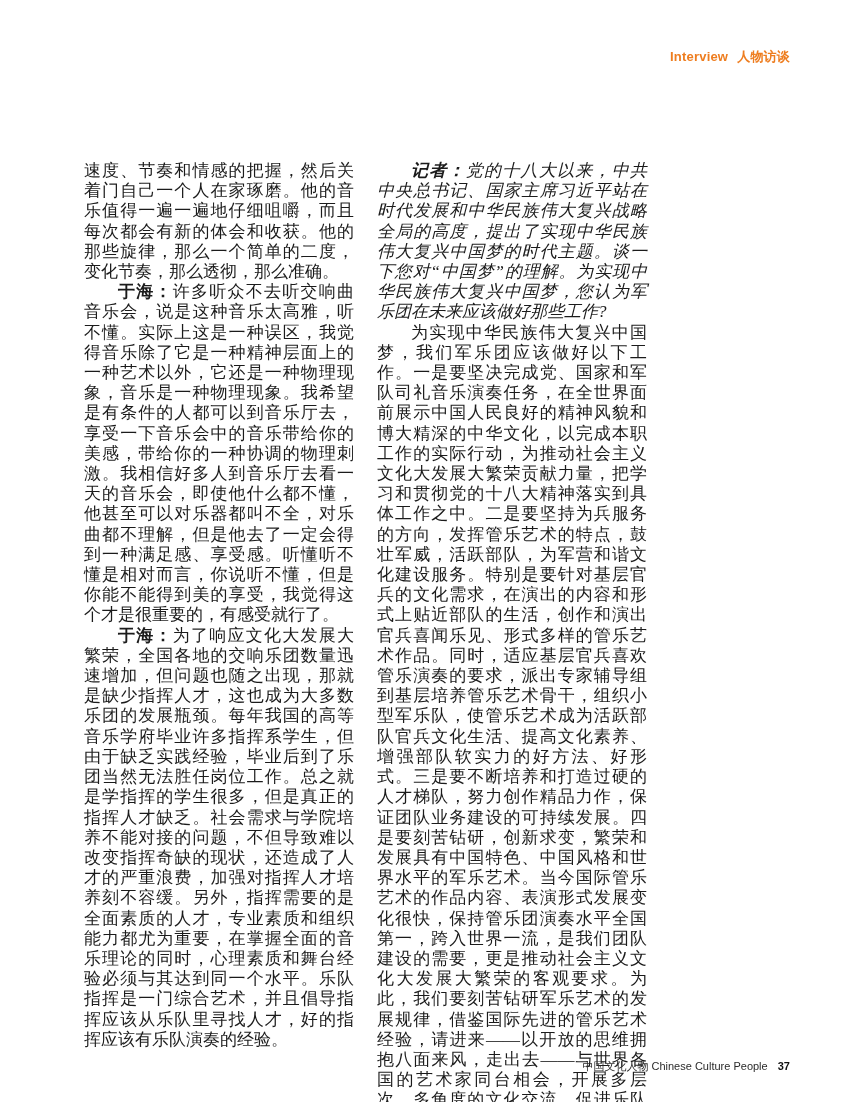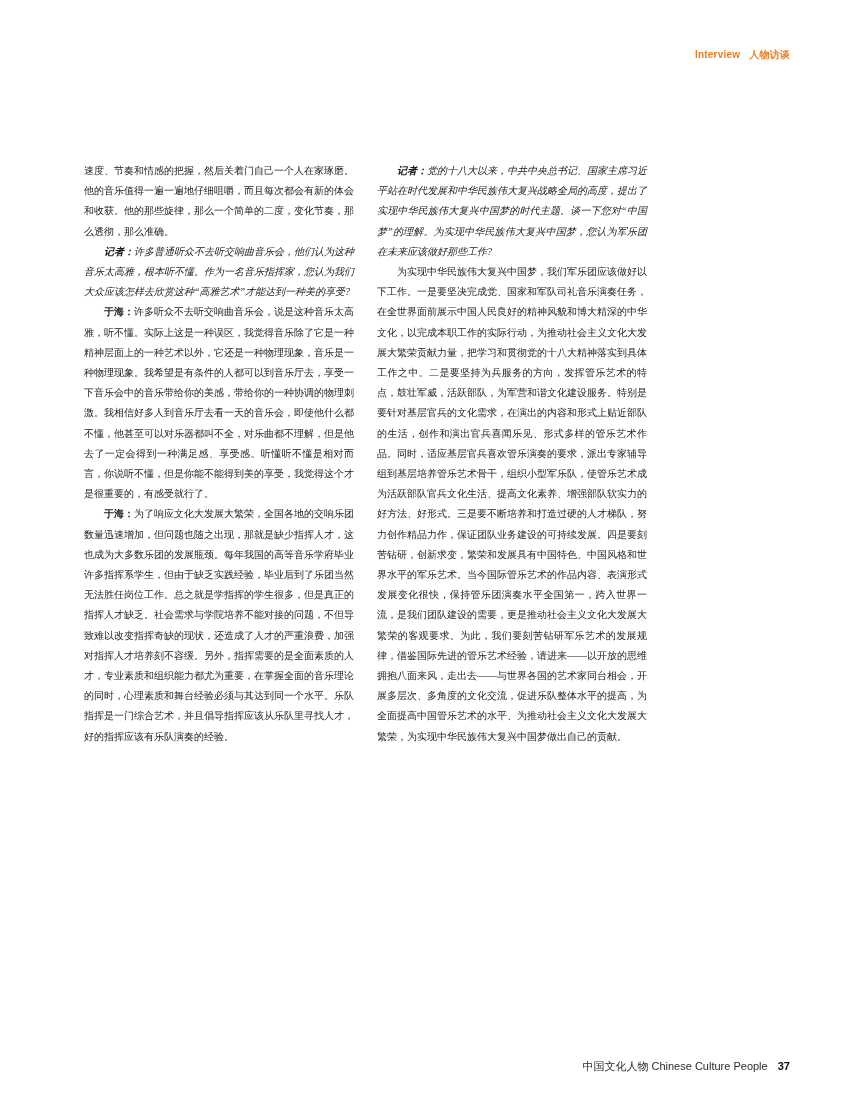--- a/index.html
+++ b/index.html
@@ -7,34 +7,34 @@
     width:846px;height:1102px;position:relative;background:#ffffff;
     font-family:"Liberation Serif", serif;
     color:#1c1c1c;
   }
   .page{position:absolute;inset:0;overflow:hidden;}
 
   
   .section-header{
     position:absolute;top:48px;right:56px;
     font-family:"Liberation Sans", sans-serif;
-    font-size:10px;font-weight:bold;letter-spacing:.2px;
+    font-size:13px;font-weight:bold;letter-spacing:.2px;
     color:#ee7d1f;white-space:nowrap;
   }
   .section-header .zh{margin-left:9px;}
 
   
   .content{
     position:absolute;left:84px;top:161px;width:563px;
     display:flex;gap:23px;
   }
   .col{width:270px;}
   .col p{
     margin:0;
-    font-size:10px;line-height:20.2px;
+    font-size:17px;line-height:20.2px;
     text-align:justify;text-justify:inter-ideograph;
     color:#1b1b1b;
   }
   .indent{text-indent:2em;}
   .question{font-style:italic;}
   .speaker{font-weight:bold;font-style:normal;}
   .question .speaker{font-style:italic;}
 
   
   .page-footer{
@@ -50,21 +50,20 @@
 <div class="page">
 
   <div class="section-header">
     <span>Interview</span><span class="zh">人物访谈</span>
   </div>
 
   <div class="content">
 
     <div class="col">
       <p><span>速度、节奏和情感的把握，然后关着门自己一个人在家琢磨。他的音乐值得一遍一遍地仔细咀嚼，而且每次都会有新的体会和收获。他的那些旋律，那么一个简单的二度，变化节奏，那么透彻，那么准确。</span></p>
-      <p class="indent question"><span class="speaker">记者：</span><span>许多普通听众不去听交响曲音乐会，他们认为这种音乐太高雅，根本听不懂。作为一名音乐指挥家，您认为我们大众应该怎样去欣赏这种“高雅艺术”才能达到一种美的享受?</span></p>
       <p class="indent"><span class="speaker">于海：</span><span>许多听众不去听交响曲音乐会，说是这种音乐太高雅，听不懂。实际上这是一种误区，我觉得音乐除了它是一种精神层面上的一种艺术以外，它还是一种物理现象，音乐是一种物理现象。我希望是有条件的人都可以到音乐厅去，享受一下音乐会中的音乐带给你的美感，带给你的一种协调的物理刺激。我相信好多人到音乐厅去看一天的音乐会，即使他什么都不懂，他甚至可以对乐器都叫不全，对乐曲都不理解，但是他去了一定会得到一种满足感、享受感。听懂听不懂是相对而言，你说听不懂，但是你能不能得到美的享受，我觉得这个才是很重要的，有感受就行了。</span></p>
       <p class="indent"><span class="speaker">于海：</span><span>为了响应文化大发展大繁荣，全国各地的交响乐团数量迅速增加，但问题也随之出现，那就是缺少指挥人才，这也成为大多数乐团的发展瓶颈。每年我国的高等音乐学府毕业许多指挥系学生，但由于缺乏实践经验，毕业后到了乐团当然无法胜任岗位工作。总之就是学指挥的学生很多，但是真正的指挥人才缺乏。社会需求与学院培养不能对接的问题，不但导致难以改变指挥奇缺的现状，还造成了人才的严重浪费，加强对指挥人才培养刻不容缓。另外，指挥需要的是全面素质的人才，专业素质和组织能力都尤为重要，在掌握全面的音乐理论的同时，心理素质和舞台经验必须与其达到同一个水平。乐队指挥是一门综合艺术，并且倡导指挥应该从乐队里寻找人才，好的指挥应该有乐队演奏的经验。</span></p>
     </div>
 
     <div class="col">
       <p class="indent question"><span class="speaker">记者：</span><span>党的十八大以来，中共中央总书记、国家主席习近平站在时代发展和中华民族伟大复兴战略全局的高度，提出了实现中华民族伟大复兴中国梦的时代主题。谈一下您对“中国梦”的理解。为实现中华民族伟大复兴中国梦，您认为军乐团在未来应该做好那些工作?</span></p>
       <p class="indent"><span>为实现中华民族伟大复兴中国梦，我们军乐团应该做好以下工作。一是要坚决完成党、国家和军队司礼音乐演奏任务，在全世界面前展示中国人民良好的精神风貌和博大精深的中华文化，以完成本职工作的实际行动，为推动社会主义文化大发展大繁荣贡献力量，把学习和贯彻党的十八大精神落实到具体工作之中。二是要坚持为兵服务的方向，发挥管乐艺术的特点，鼓壮军威，活跃部队，为军营和谐文化建设服务。特别是要针对基层官兵的文化需求，在演出的内容和形式上贴近部队的生活，创作和演出官兵喜闻乐见、形式多样的管乐艺术作品。同时，适应基层官兵喜欢管乐演奏的要求，派出专家辅导组到基层培养管乐艺术骨干，组织小型军乐队，使管乐艺术成为活跃部队官兵文化生活、提高文化素养、增强部队软实力的好方法、好形式。三是要不断培养和打造过硬的人才梯队，努力创作精品力作，保证团队业务建设的可持续发展。四是要刻苦钻研，创新求变，繁荣和发展具有中国特色、中国风格和世界水平的军乐艺术。当今国际管乐艺术的作品内容、表演形式发展变化很快，保持管乐团演奏水平全国第一，跨入世界一流，是我们团队建设的需要，更是推动社会主义文化大发展大繁荣的客观要求。为此，我们要刻苦钻研军乐艺术的发展规律，借鉴国际先进的管乐艺术经验，请进来——以开放的思维拥抱八面来风，走出去——与世界各国的艺术家同台相会，开展多层次、多角度的文化交流，促进乐队整体水平的提高，为全面提高中国管乐艺术的水平、为推动社会主义文化大发展大繁荣，为实现中华民族伟大复兴中国梦做出自己的贡献。</span></p>
     </div>
 
   </div>

